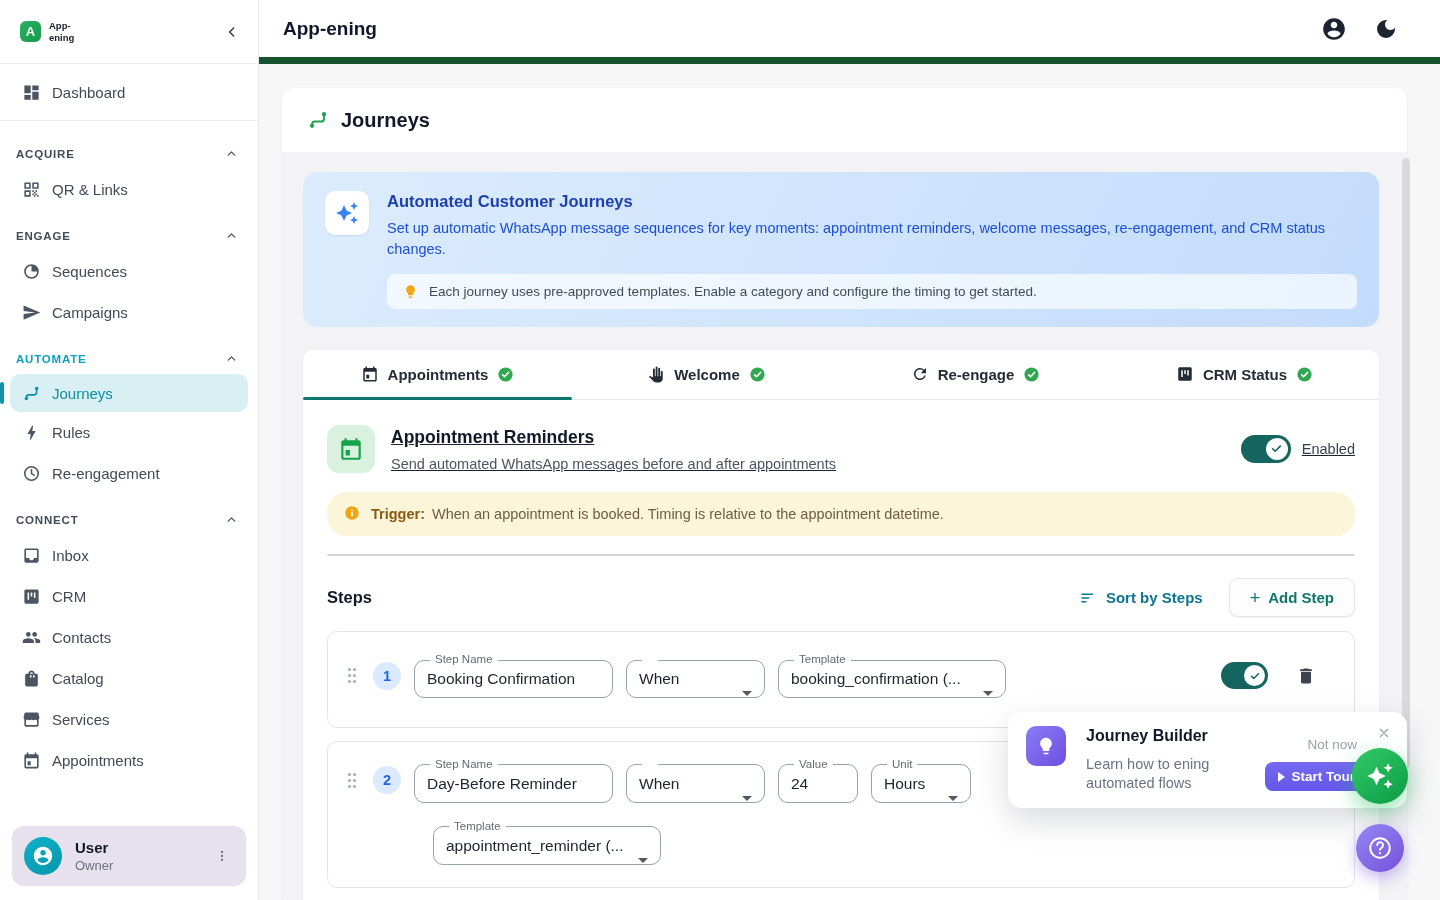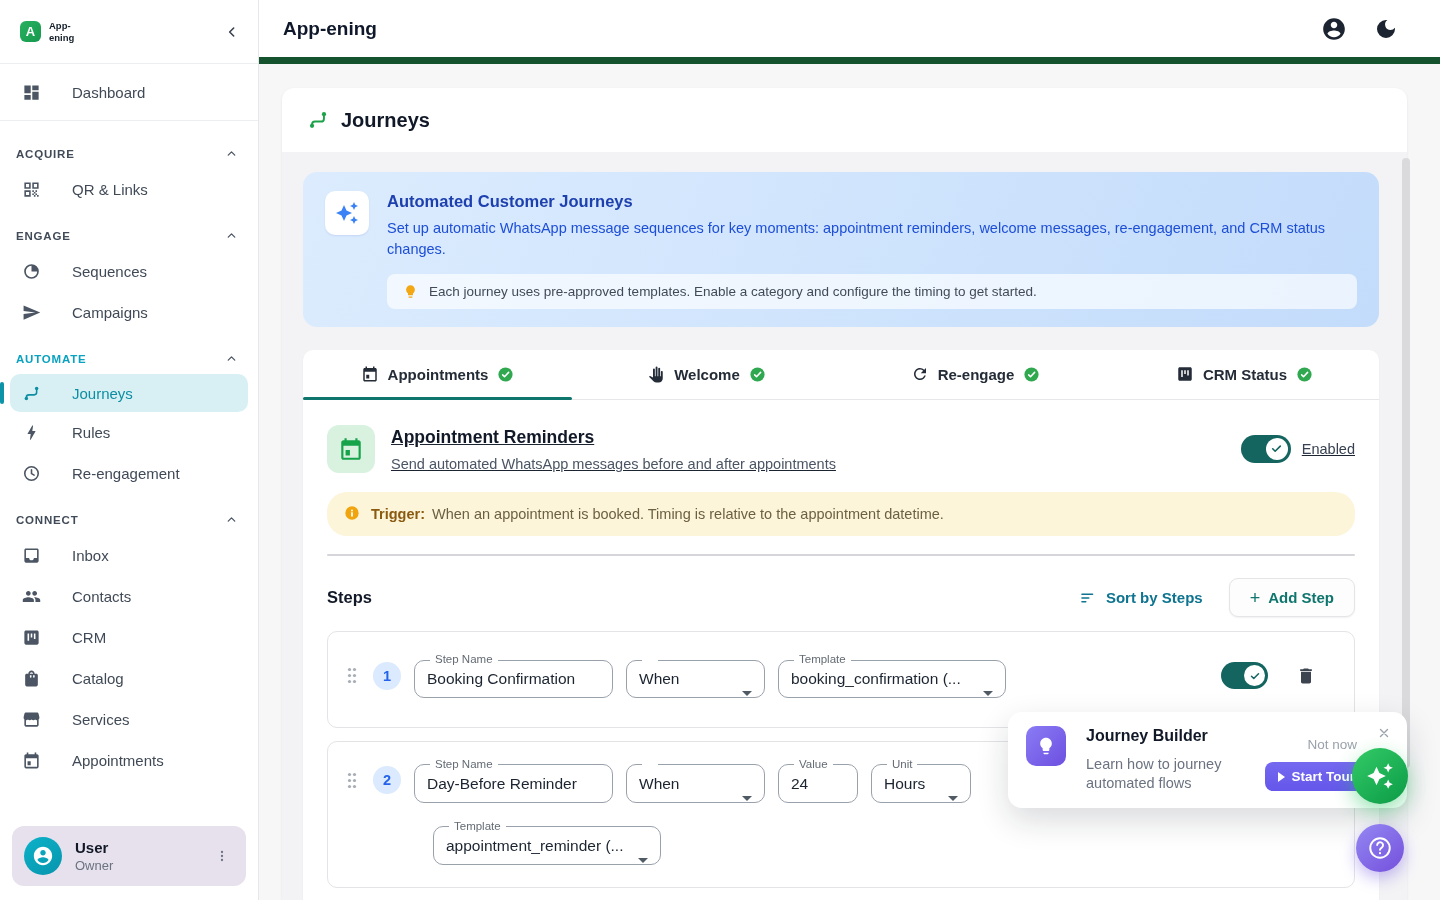--- a/index.html
+++ b/index.html
@@ -11,21 +11,21 @@
   }
   svg { display:block; }
 
   
   .sidebar { width:259px; flex:none; background:#fff; border-right:1px solid #e7e7ea; display:flex; flex-direction:column; height:900px; }
   .side-head { height:64px; flex:none; border-bottom:1px solid #eceef0; display:flex; align-items:center; padding:0 18px 0 20px; }
   .logo { width:21px; height:21px; border-radius:6px; background:linear-gradient(135deg,#27b160,#17994d); color:#fff; font-weight:bold; font-size:13px; display:flex; align-items:center; justify-content:center; flex:none; }
   .brand-name { margin-left:8px; font-size:9.5px; font-weight:bold; line-height:1.2; color:#16202c; }
   .collapse-btn { margin-left:auto; color:#374151; cursor:pointer; display:flex; }
   .nav { flex:1; overflow:hidden; padding-top:8px; }
-  .item { height:41px; display:flex; align-items:center; gap:31px; padding:0 16px 0 22px; font-size:15px; color:#404a57; cursor:pointer; }
+  .item { height:41px; display:flex; align-items:center; gap:11px; padding:0 16px 0 22px; font-size:15px; color:#404a57; cursor:pointer; }
   .item .ic { width:19px; height:19px; color:#4b5563; flex:none; }
   .nav-divider { height:1px; background:#eceef0; margin:7px 0; }
   .sec { display:flex; align-items:center; justify-content:space-between; padding:19px 20px 9px 16px; font-size:11.5px; font-weight:bold; letter-spacing:.07em; color:#414b58; }
   .sec .chev { color:#4b5563; }
   .sec.teal { color:#0aa2c0; }
   .item.active { position:relative; margin:0 10px; padding-left:12px; border-radius:10px; background:#d8f0f4; color:#0d8ea3; font-weight:500; height:38px; }
   .item.active .ic { color:#0d8ea3; }
   .item.active::before { content:""; position:absolute; left:-10px; top:50%; transform:translateY(-50%); width:4px; height:22px; border-radius:3px; background:#0c93a8; }
   .user-card { flex:none; margin:10px 12px 14px; background:#e7e1ee; border-radius:12px; padding:11px 12px; display:flex; align-items:center; gap:13px; }
   .avatar { width:38px; height:38px; border-radius:50%; background:linear-gradient(145deg,#0cb2c9,#0795ad); display:flex; align-items:center; justify-content:center; flex:none; }
@@ -210,29 +210,29 @@
         </svg>
     </div>
     <div class="item">
       <svg class="ic" viewBox="0 0 24 24" fill="currentColor">
           <path d="M19 3H4.99c-1.11 0-1.98.89-1.98 2L3 19c0 1.1.88 2 1.99 2H19c1.1 0 2-.9 2-2V5c0-1.11-.9-2-2-2zm0 12h-4c0 1.66-1.35 3-3 3s-3-1.34-3-3H4.99V5H19v10z"></path>
         </svg>
       <span>Inbox</span>
     </div>
     <div class="item">
       <svg class="ic" viewBox="0 0 24 24" fill="currentColor">
+          <path d="M19 3H5c-1.1 0-2 .9-2 2v14c0 1.1.9 2 2 2h14c1.1 0 2-.9 2-2V5c0-1.1-.9-2-2-2zM9 16H7V7h2v9zm4-4h-2V7h2v5zm4 2h-2V7h2v7z"></path>
+        </svg>
+      <span>CRM</span>
+    </div>
+    <div class="item">
+      <svg class="ic" viewBox="0 0 24 24" fill="currentColor">
           <path d="M16 11c1.66 0 2.99-1.34 2.99-3S17.66 5 16 5s-3 1.34-3 3 1.34 3 3 3zm-8 0c1.66 0 2.99-1.34 2.99-3S9.66 5 8 5 5 6.34 5 8s1.34 3 3 3zm0 2c-2.33 0-7 1.17-7 3.5V19h14v-2.5C15 14.17 10.33 13 8 13zm8 0c-.29 0-.62.02-.97.05 1.16.84 1.97 1.97 1.97 3.45V19h6v-2.5c0-2.33-4.67-3.5-7-3.5z"></path>
         </svg>
       <span>Contacts</span>
-    </div>
-    <div class="item">
-      <svg class="ic" viewBox="0 0 24 24" fill="currentColor">
-          <path d="M19 3H5c-1.1 0-2 .9-2 2v14c0 1.1.9 2 2 2h14c1.1 0 2-.9 2-2V5c0-1.1-.9-2-2-2zM9 16H7V7h2v9zm4-4h-2V7h2v5zm4 2h-2V7h2v7z"></path>
-        </svg>
-      <span>CRM</span>
     </div>
     <div class="item">
       <svg class="ic" viewBox="0 0 24 24" fill="currentColor">
           <path d="M18 6h-2c0-2.21-1.79-4-4-4S8 3.79 8 6H6c-1.1 0-2 .9-2 2v12c0 1.1.9 2 2 2h12c1.1 0 2-.9 2-2V8c0-1.1-.9-2-2-2zm-6-2c1.1 0 2 .9 2 2h-4c0-1.1.9-2 2-2zm0 6c0 .55-.45 1-1 1s-1-.45-1-1V8h2v2zm4 0c0 .55-.45 1-1 1s-1-.45-1-1V8h2v2z" fill-rule="evenodd"></path>
         </svg>
       <span>Catalog</span>
     </div>
     <div class="item">
       <svg class="ic" viewBox="0 0 24 24" fill="currentColor">
           <path d="M21.9 8.89l-1.05-4.37c-.22-.9-1-1.52-1.91-1.52H5.05c-.9 0-1.69.63-1.9 1.52L2.1 8.89c-.24 1.02-.02 2.06.62 2.88.08.11.19.19.28.29V19c0 1.1.9 2 2 2h14c1.1 0 2-.9 2-2v-6.94c.09-.09.2-.18.28-.28.64-.82.87-1.87.62-2.89zM5 19v-6.03c.08.01.15.03.23.03.87 0 1.66-.36 2.24-.95.6.6 1.4.95 2.31.95.87 0 1.65-.36 2.23-.93.59.57 1.39.93 2.29.93.84 0 1.64-.35 2.24-.95.58.59 1.37.95 2.24.95.08 0 .15-.02.23-.03V19H5z"></path>
@@ -507,21 +507,21 @@
   <div class="scroll-thumb"></div>
 
   <div class="toast">
     <div class="toast-tile">
       <svg width="20" height="20" viewBox="0 0 24 24" fill="#fff">
           <path d="M9 21c0 .55.45 1 1 1h4c.55 0 1-.45 1-1v-1H9v1zm3-19C8.14 2 5 5.14 5 9c0 2.38 1.19 4.47 3 5.74V17c0 .55.45 1 1 1h6c.55 0 1-.45 1-1v-2.26c1.81-1.27 3-3.36 3-5.74 0-3.86-3.14-7-7-7z"></path>
         </svg>
     </div>
     <div class="toast-title">Journey Builder</div>
     <div class="toast-sub">
-      <div>Learn how to journey</div>
+      <div>Learn how to ening</div>
       <div>automated flows</div>
     </div>
     <span class="toast-dismiss">Not now</span>
     <span class="toast-close">
       <svg width="14" height="14" viewBox="0 0 24 24" fill="none" stroke="currentColor" stroke-width="2.4" stroke-linecap="round">
           <path d="M6 6l12 12M18 6L6 18"></path>
         </svg>
     </span>
     <span class="toast-cta">
       <span class="play"></span>

